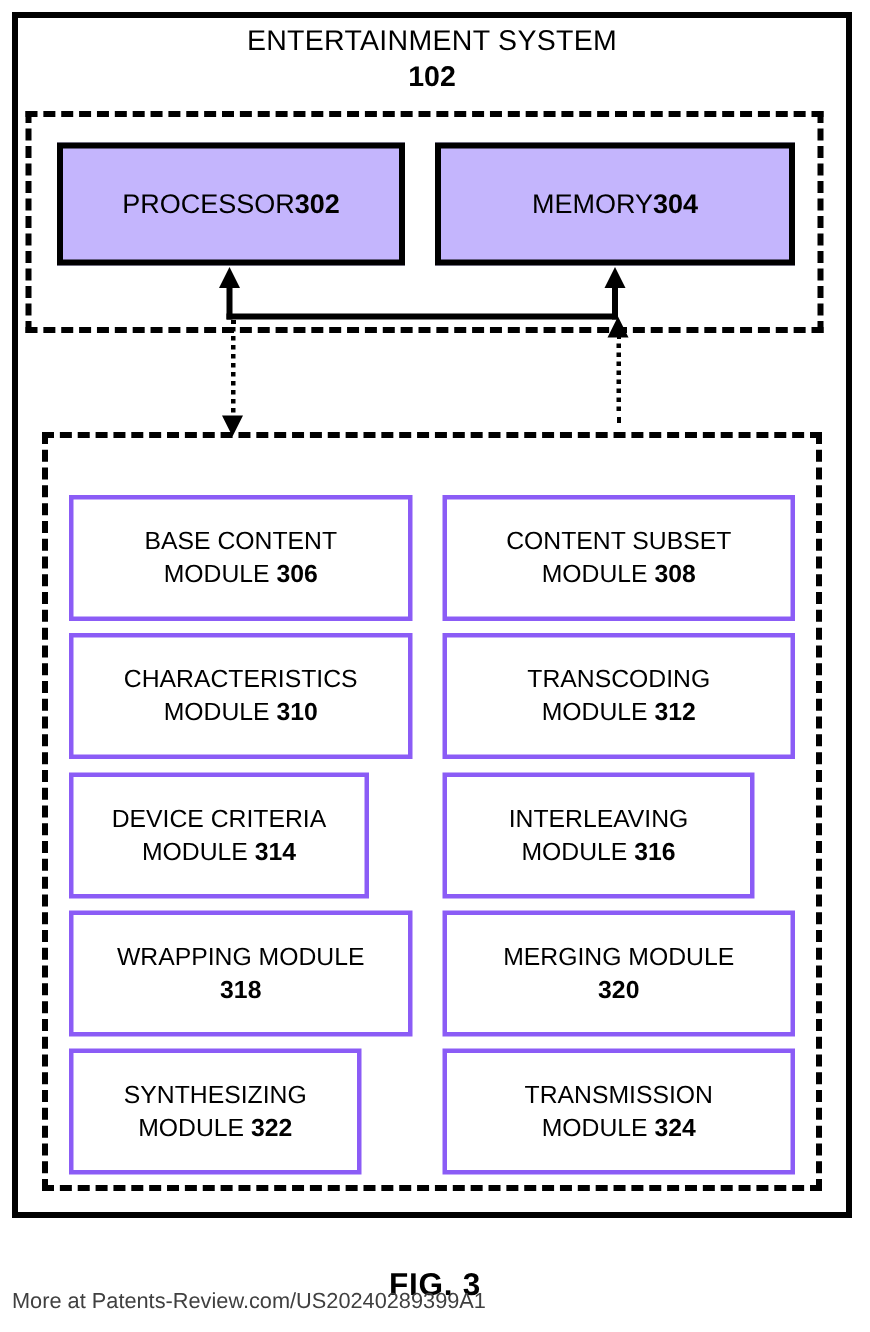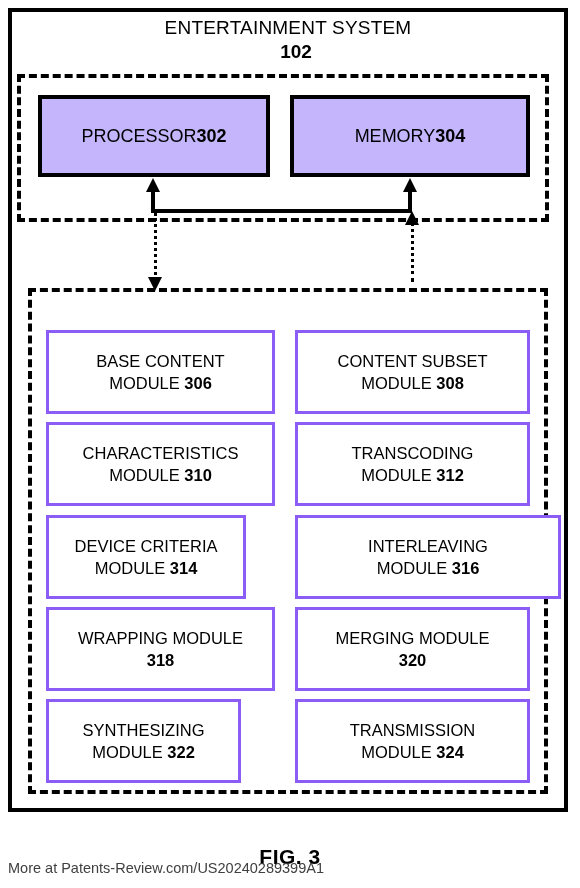--- a/index.html
+++ b/index.html
@@ -44,21 +44,21 @@
     top: 15px;
     width: 560px;
     text-align: center;
     font-size: 19px;
     letter-spacing: 0.2px;
     line-height: 25px;
     white-space: nowrap;
   }
   .fig-title-num {
     position: absolute;
-    left: 16px;
+    left: 8px;
     top: 40px;
     width: 560px;
     text-align: center;
     font-size: 19px;
     font-weight: bold;
     line-height: 24px;
   }
 
   
   .dashed-box {
@@ -263,21 +263,21 @@
   </div>
   <div class="mod-box" style="left:295px; top:422px; width:235px; height:84px;">
     <span class="line">TRANSCODING</span>
     <span class="line"><span>MODULE </span><b>312</b></span>
   </div>
 
   <div class="mod-box" style="left:46px; top:515px; width:200px; height:84px;">
     <span class="line">DEVICE CRITERIA</span>
     <span class="line"><span>MODULE </span><b>314</b></span>
   </div>
-  <div class="mod-box" style="left:295px; top:515px; width:266px; height:84px;">
+  <div class="mod-box" style="left:295px; top:515px; width:208px; height:84px;">
     <span class="line">INTERLEAVING</span>
     <span class="line"><span>MODULE </span><b>316</b></span>
   </div>
 
   <div class="mod-box" style="left:46px; top:607px; width:229px; height:84px;">
     <span class="line">WRAPPING MODULE</span>
     <span class="line"><b>318</b></span>
   </div>
   <div class="mod-box" style="left:295px; top:607px; width:235px; height:84px;">
     <span class="line">MERGING MODULE</span>

